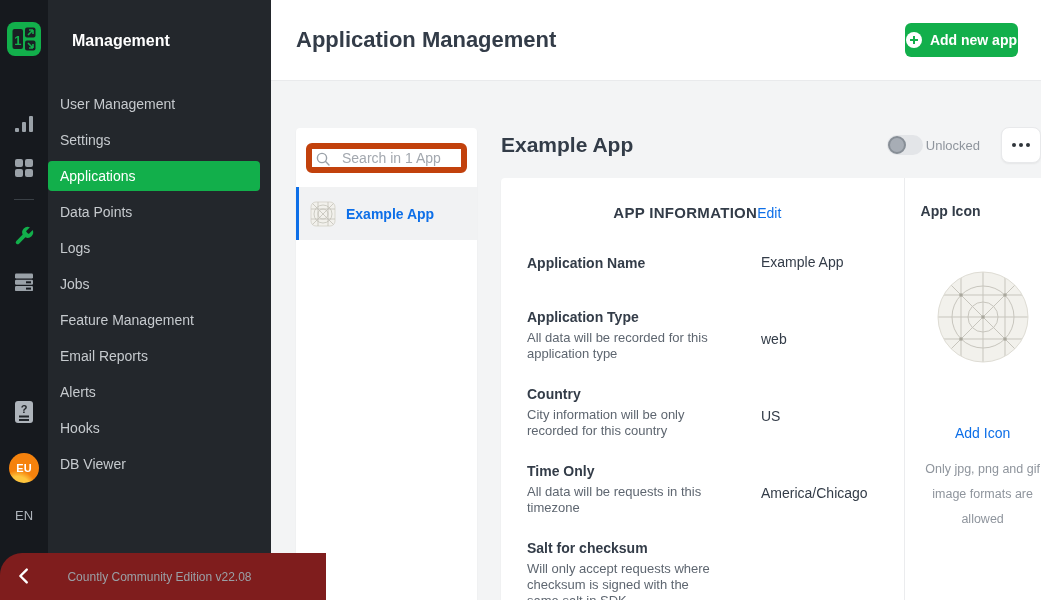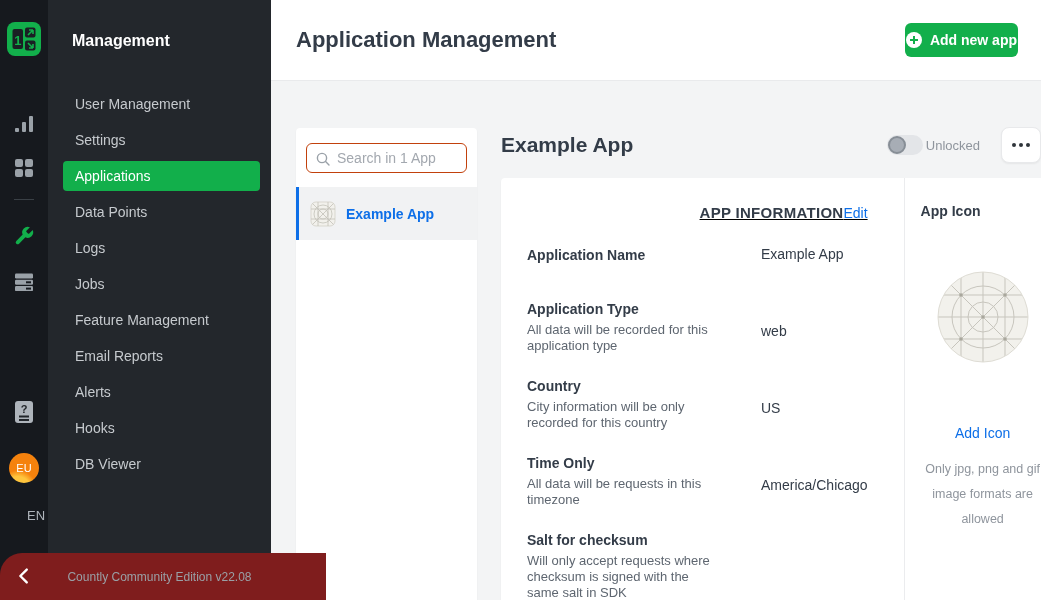--- a/index.html
+++ b/index.html
@@ -7,27 +7,27 @@
   body { font-family:"Liberation Sans", sans-serif; overflow:hidden; background:#F3F4F5; }
   .app { position:relative; width:1041px; height:600px; }
 
   
   .rail { position:absolute; left:0; top:0; width:48px; height:600px; background:#16191E; z-index:3; }
   .rail .logo { position:absolute; left:7px; top:22px; width:34px; height:34px; cursor:pointer; }
   .rail-ic { position:absolute; left:12px; width:24px; height:24px; display:flex; align-items:center; justify-content:center; cursor:pointer; }
   .rail-divider { position:absolute; left:14px; top:199px; width:20px; height:1px; background:#3A4046; }
   .avatar { position:absolute; left:9px; top:453px; width:30px; height:30px; border-radius:50%;
             background:radial-gradient(circle at 30% 120%, #FFC53D 0 30%, #F5820D 45%);
-            color:#fff; font-size:11px; font-weight:normal; display:flex; align-items:center; justify-content:center; cursor:pointer; }
-  .lang { position:absolute; left:12px; top:508px; width:48px; text-align:center; color:#AEB4BB; font-size:13px; cursor:pointer; }
+            color:#fff; font-size:11px; font-weight:bold; display:flex; align-items:center; justify-content:center; cursor:pointer; }
+  .lang { position:absolute; left:0; top:508px; width:48px; text-align:center; color:#AEB4BB; font-size:13px; cursor:pointer; }
 
   
   .sidebar { position:absolute; left:48px; top:0; width:223px; height:600px; background:#23272C; z-index:2; }
   .sidebar-title { color:#FFFFFF; font-size:16px; font-weight:600; padding:32px 9px 0 24px; }
-  .menu { margin-top:36px; padding:0 11px 0 15px; }
+  .menu { margin-top:36px; padding:0 11px 0 0; }
   .menu-item { height:36px; display:flex; align-items:center; padding:0 12px; border-radius:4px;
                color:#C6CACE; font-size:14px; cursor:pointer; }
   .menu-item.active { background:#12AF4B; color:#FFFFFF; margin:3px 0; height:30px; }
 
   
   .side-footer { position:absolute; left:0; bottom:0; width:326px; height:47px; background:#7f1d1d;
                  border-top-left-radius:22px; z-index:4; }
   .side-footer .collapse { position:absolute; left:13px; top:12px; width:22px; height:22px; cursor:pointer; }
   .side-footer .version { position:absolute; left:48px; top:0; width:223px; height:47px;
                           display:flex; align-items:center; justify-content:center;
@@ -45,21 +45,21 @@
   .plus-badge::before, .plus-badge::after { content:""; position:absolute; background:#12AF4B; }
   .plus-badge::before { left:4px; top:7px; width:8px; height:2px; }
   .plus-badge::after { left:7px; top:4px; width:2px; height:8px; }
 
   .content { position:absolute; top:81px; left:0; right:0; bottom:0; background:#F3F4F5; }
 
   
   .list-panel { position:absolute; left:25px; top:47px; width:181px; bottom:0; background:#fff;
                 border-radius:4px 4px 0 0; box-shadow:0 1px 2px rgba(0,0,0,.06); }
   .search-wrap { padding:15px 10px 14px 10px; position:relative; }
-  .search-input { width:100%; height:30px; border:1px solid #c2410c; border-radius:6px;
+  .search-input { width:100%; height:30px; border:6px solid #c2410c; border-radius:6px;
                   padding:0 8px 0 30px; font-family:inherit; font-size:14px; color:#333C48; outline:none; }
   .search-input::placeholder { color:#A3A8AF; }
   .search-ic { position:absolute; left:19px; top:23px; pointer-events:none; }
   .app-row { height:53px; display:flex; align-items:center; gap:10px; padding-left:11px;
              cursor:pointer; border-left:3px solid transparent; }
   .app-row.active { background:#F1F2F3; border-left-color:#0D6FE8; }
   .app-row .app-name { font-size:14px; font-weight:600; color:#0D6FE8; }
 
   
   .detail-head { position:absolute; left:230px; right:0; top:42px; height:44px;
@@ -73,21 +73,21 @@
   .more-btn { width:40px; height:36px; margin-left:18px; background:#fff; border:1px solid #E8E9EB;
               border-radius:8px; box-shadow:0 1px 2px rgba(0,0,0,.06); cursor:pointer;
               display:flex; align-items:center; justify-content:center; }
   .dots { width:4px; height:4px; border-radius:50%; background:#2F343A;
           box-shadow:-7px 0 0 #2F343A, 7px 0 0 #2F343A; }
 
   
   .card { position:absolute; left:230px; right:0; top:97px; bottom:0; background:#fff;
           border-radius:4px 0 0 0; box-shadow:0 1px 2px rgba(0,0,0,.06); display:flex; }
   .info-col { flex:1; padding:26px 36px 20px 26px; }
-  .info-head { display:flex; align-items:center; justify-content:flex-end; margin-bottom:24px;text-decoration:underline; }
+  .info-head { display:flex; align-items:center; justify-content:center; margin-bottom:32px; }
   .section-title { font-size:15px; font-weight:bold; color:#333C48; letter-spacing:.3px; }
   .link { font-size:14px; color:#0D6FE8; cursor:pointer; text-decoration:none; }
   .field { display:flex; margin-bottom:22px; }
   .field.no-desc { margin-bottom:31px; }
   .f-left { width:190px; margin-right:44px; flex:none; }
   .f-label { font-size:14px; font-weight:bold; color:#333C48; line-height:20px; }
   .f-desc { font-size:13px; color:#5E6670; line-height:16px; margin-top:3px; }
   .f-value { font-size:14px; color:#333C48; margin-top:23px; line-height:18px; }
   .field.no-desc .f-value { margin-top:0; }
 

